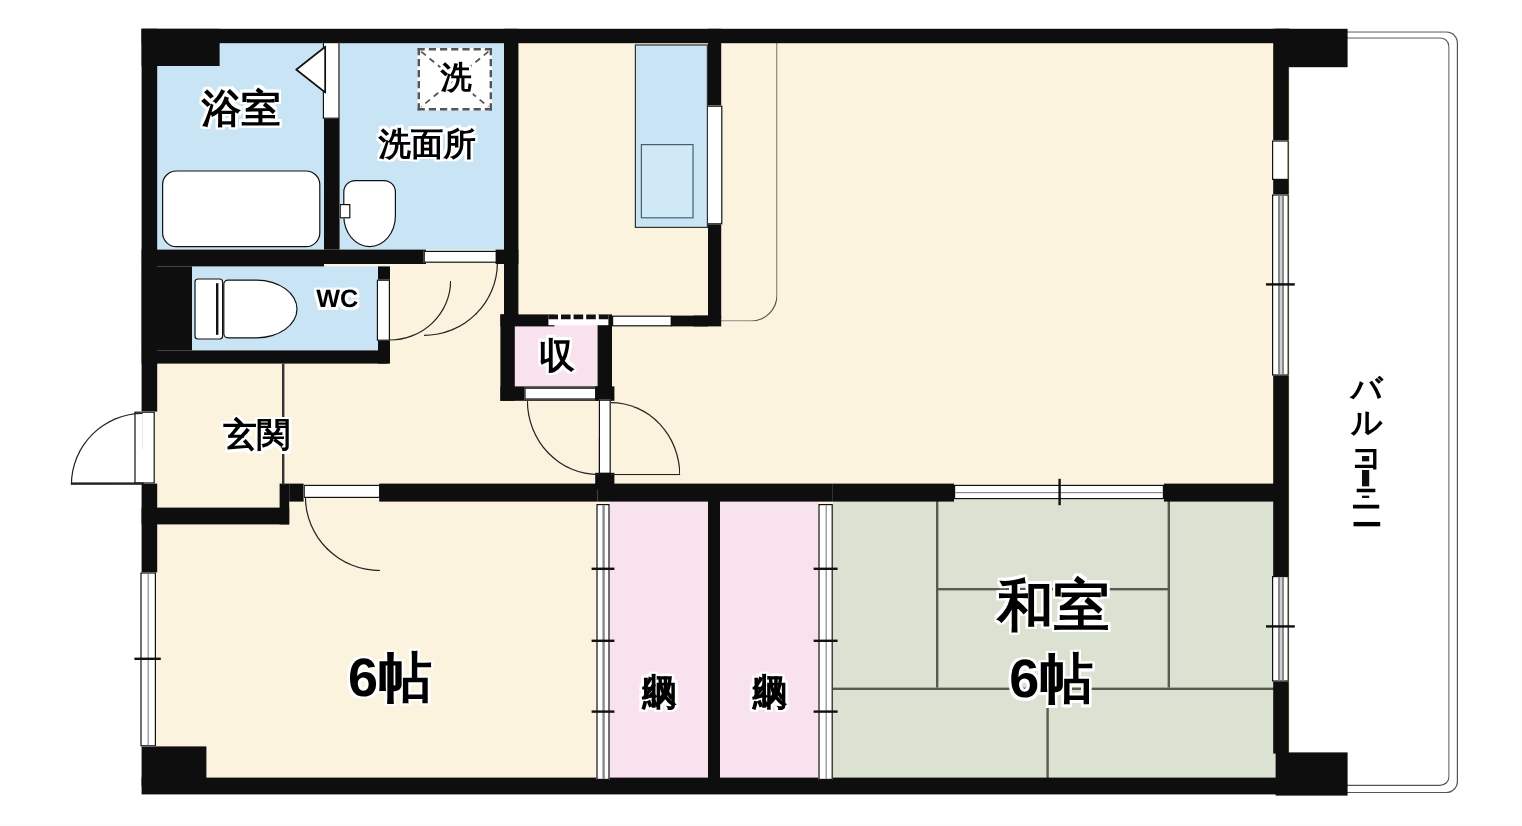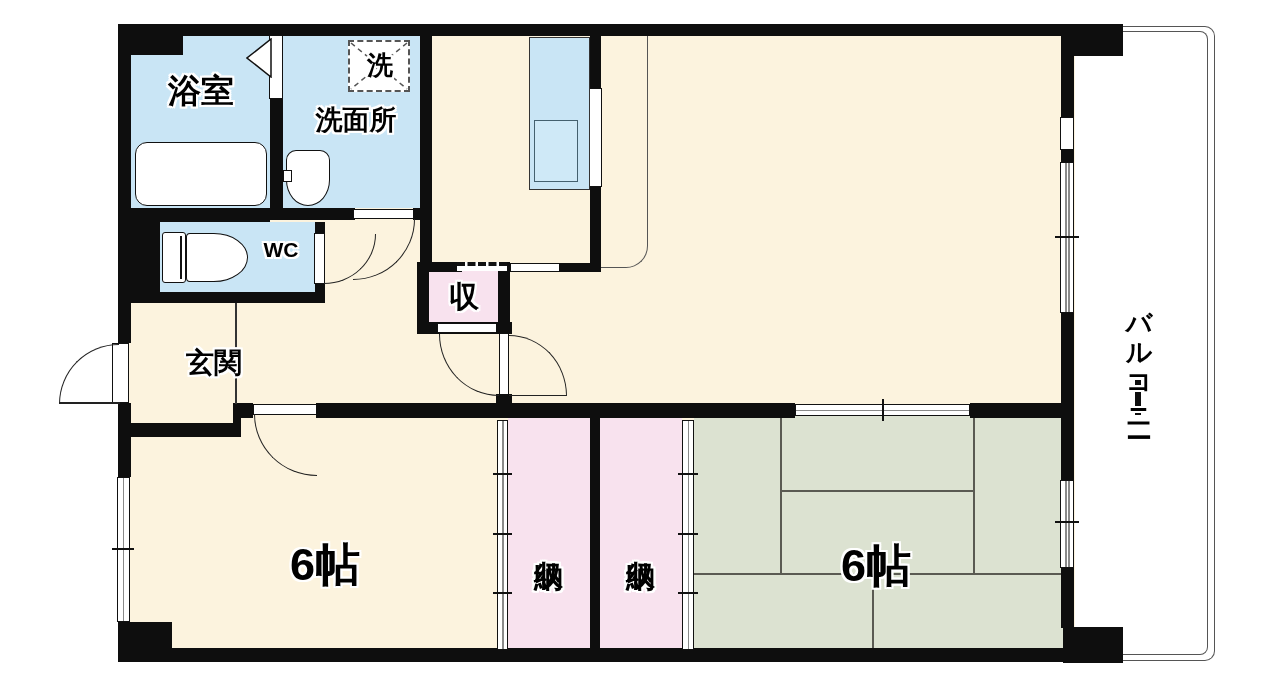--- a/index.html
+++ b/index.html
@@ -172,16 +172,17 @@
 
   <div class="lbl" style="left:201px;top:91px;font-size:33px;">浴室</div>
   <div class="lbl" style="left:380px;top:65px;font-size:26px;">洗</div>
   <div class="lbl" style="left:356px;top:120px;font-size:27px;">洗面所</div>
   <div class="lbl" style="left:281px;top:250px;font-size:21px;">WC</div>
   <div class="lbl" style="left:196px;top:363px;font-size:28px;margin-left:18px;">玄関</div>
   <div class="lbl" style="left:464px;top:297px;font-size:30px;">収</div>
   <div class="lbl" style="left:325px;top:565px;font-size:45px;">6帖</div>
   <div class="lbl vtext" style="left:549px;top:540px;font-size:29px;">収納</div>
   <div class="lbl vtext" style="left:641px;top:540px;font-size:29px;">収納</div>
+  <div class="lbl" style="left:878px;top:505px;font-size:47px;">和室</div>
   <div class="lbl" style="left:876px;top:566px;font-size:45px;">6帖</div>
   <div class="lbl vtext" style="left:1140px;top:360px;font-size:26px;font-weight:bold;">バルコニー</div>
 
 </div>
 
 </body></html>

